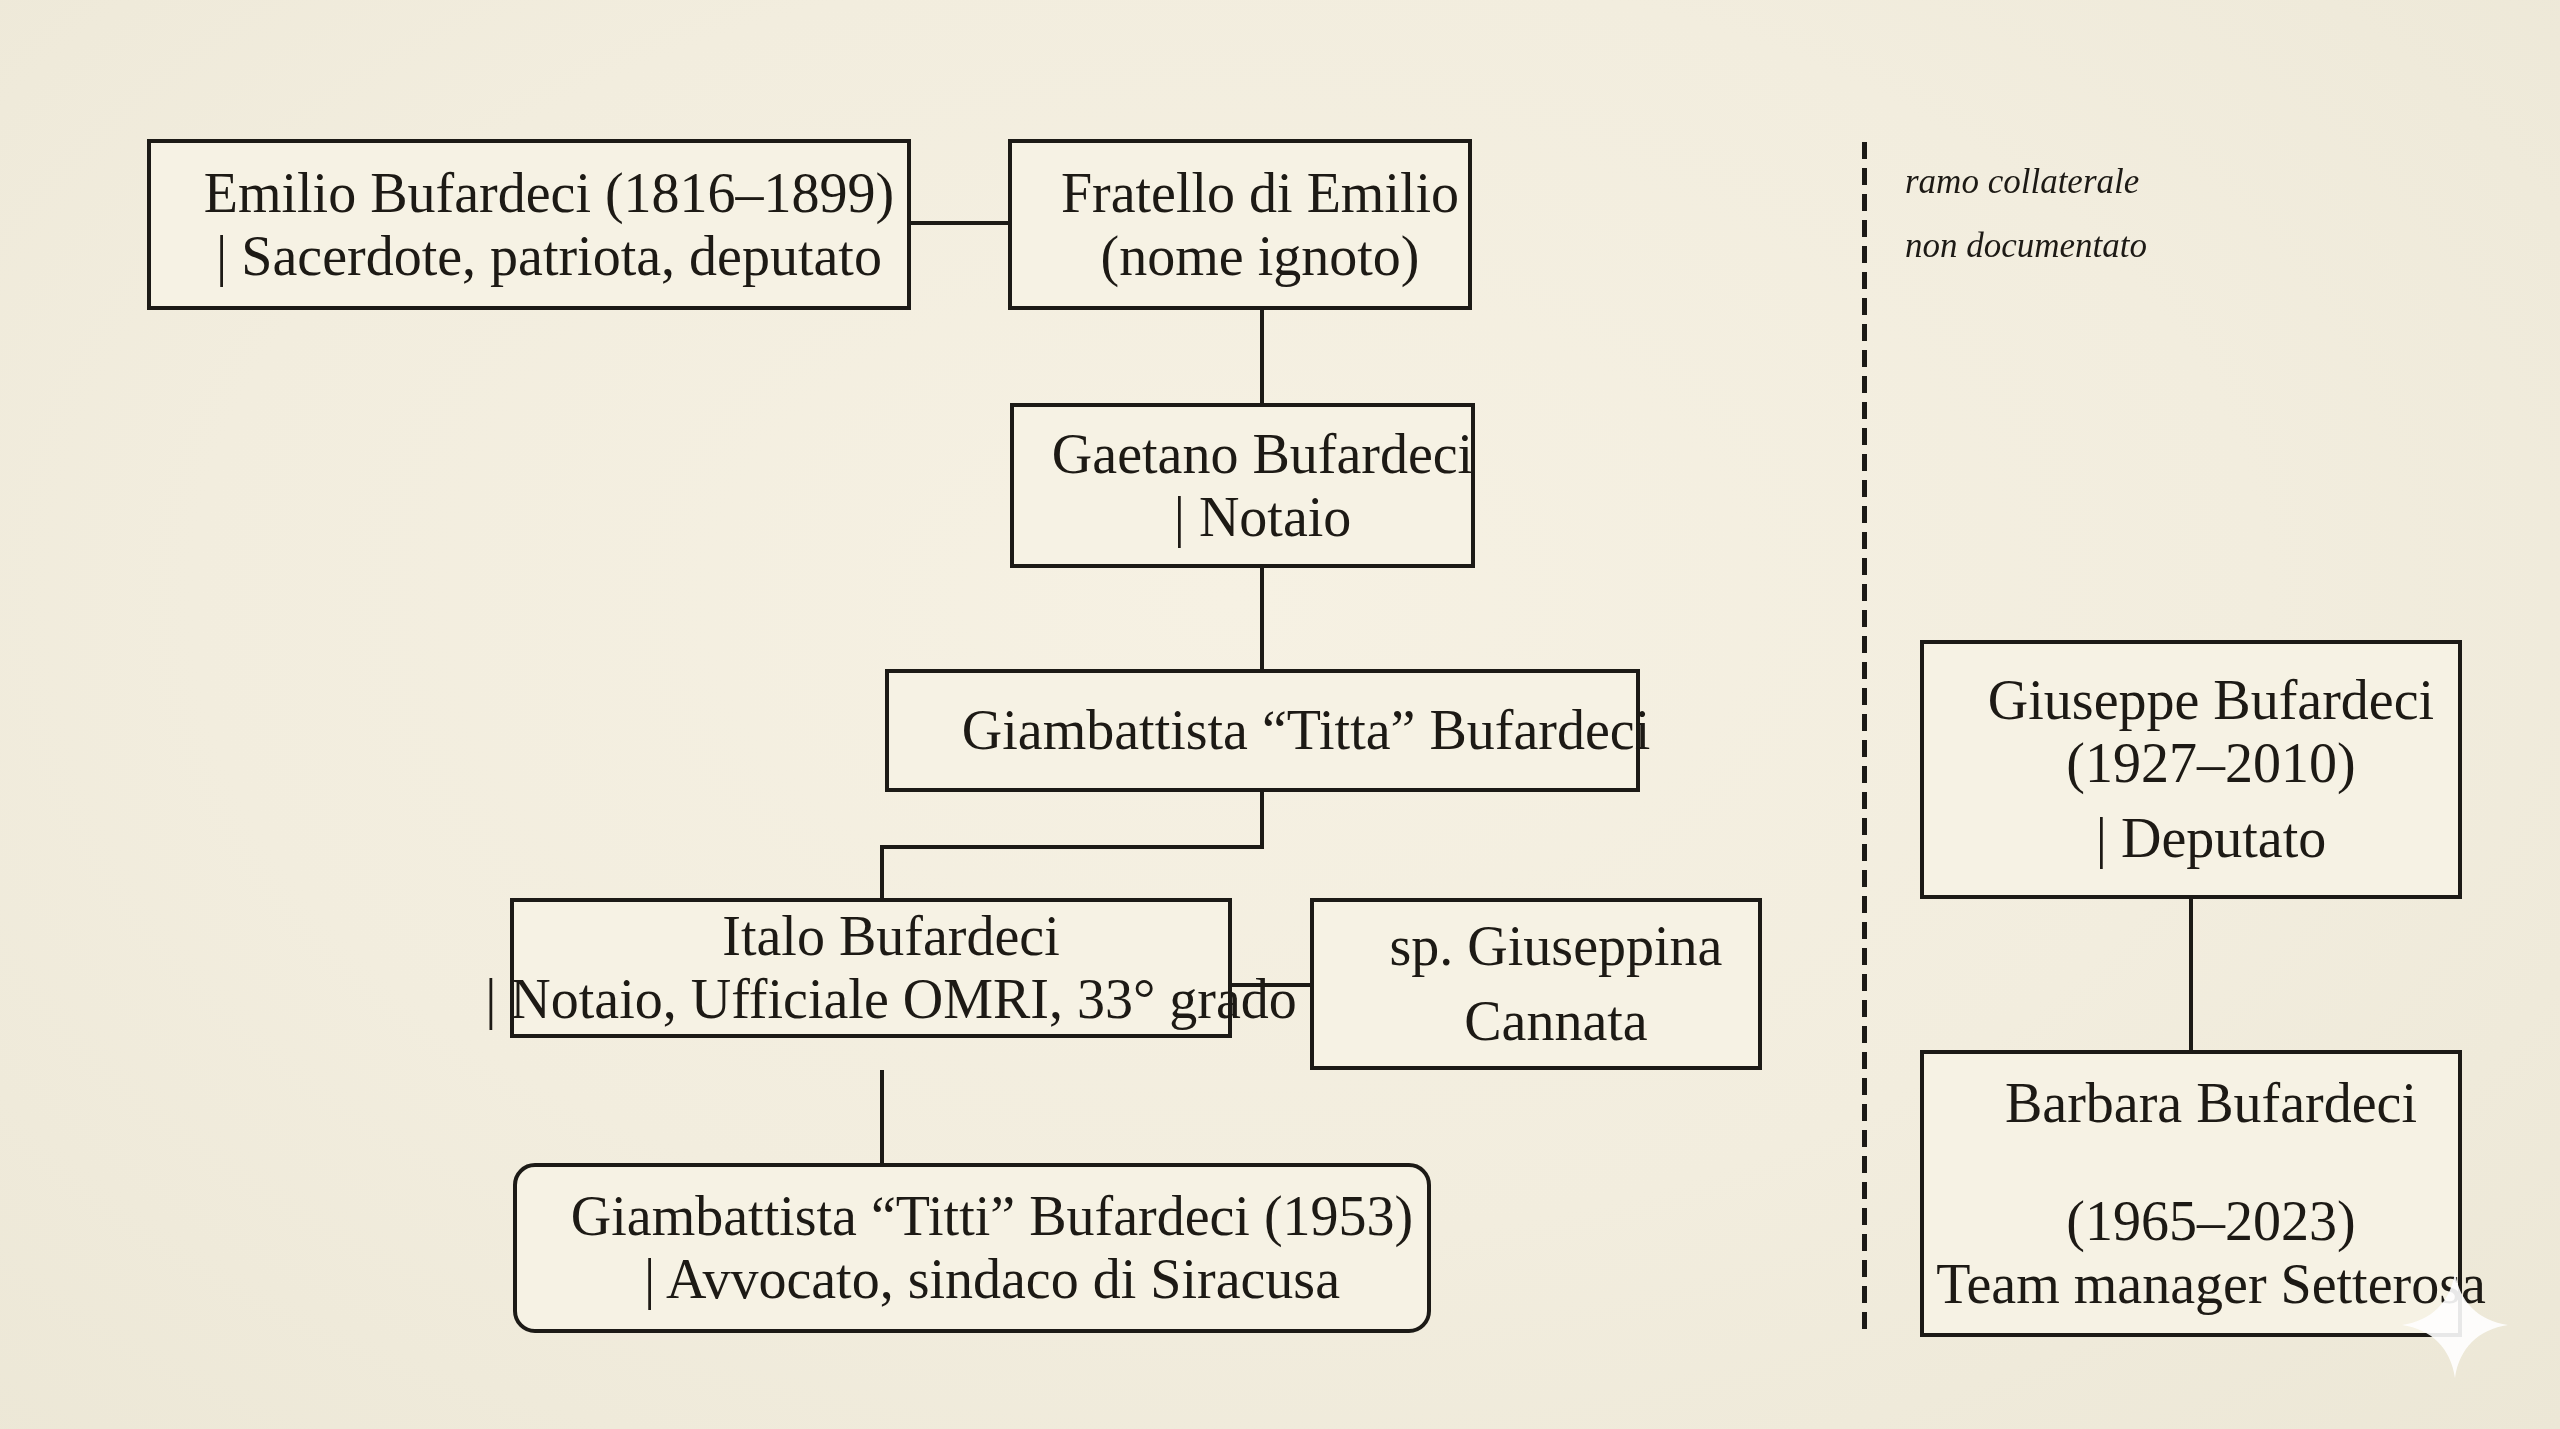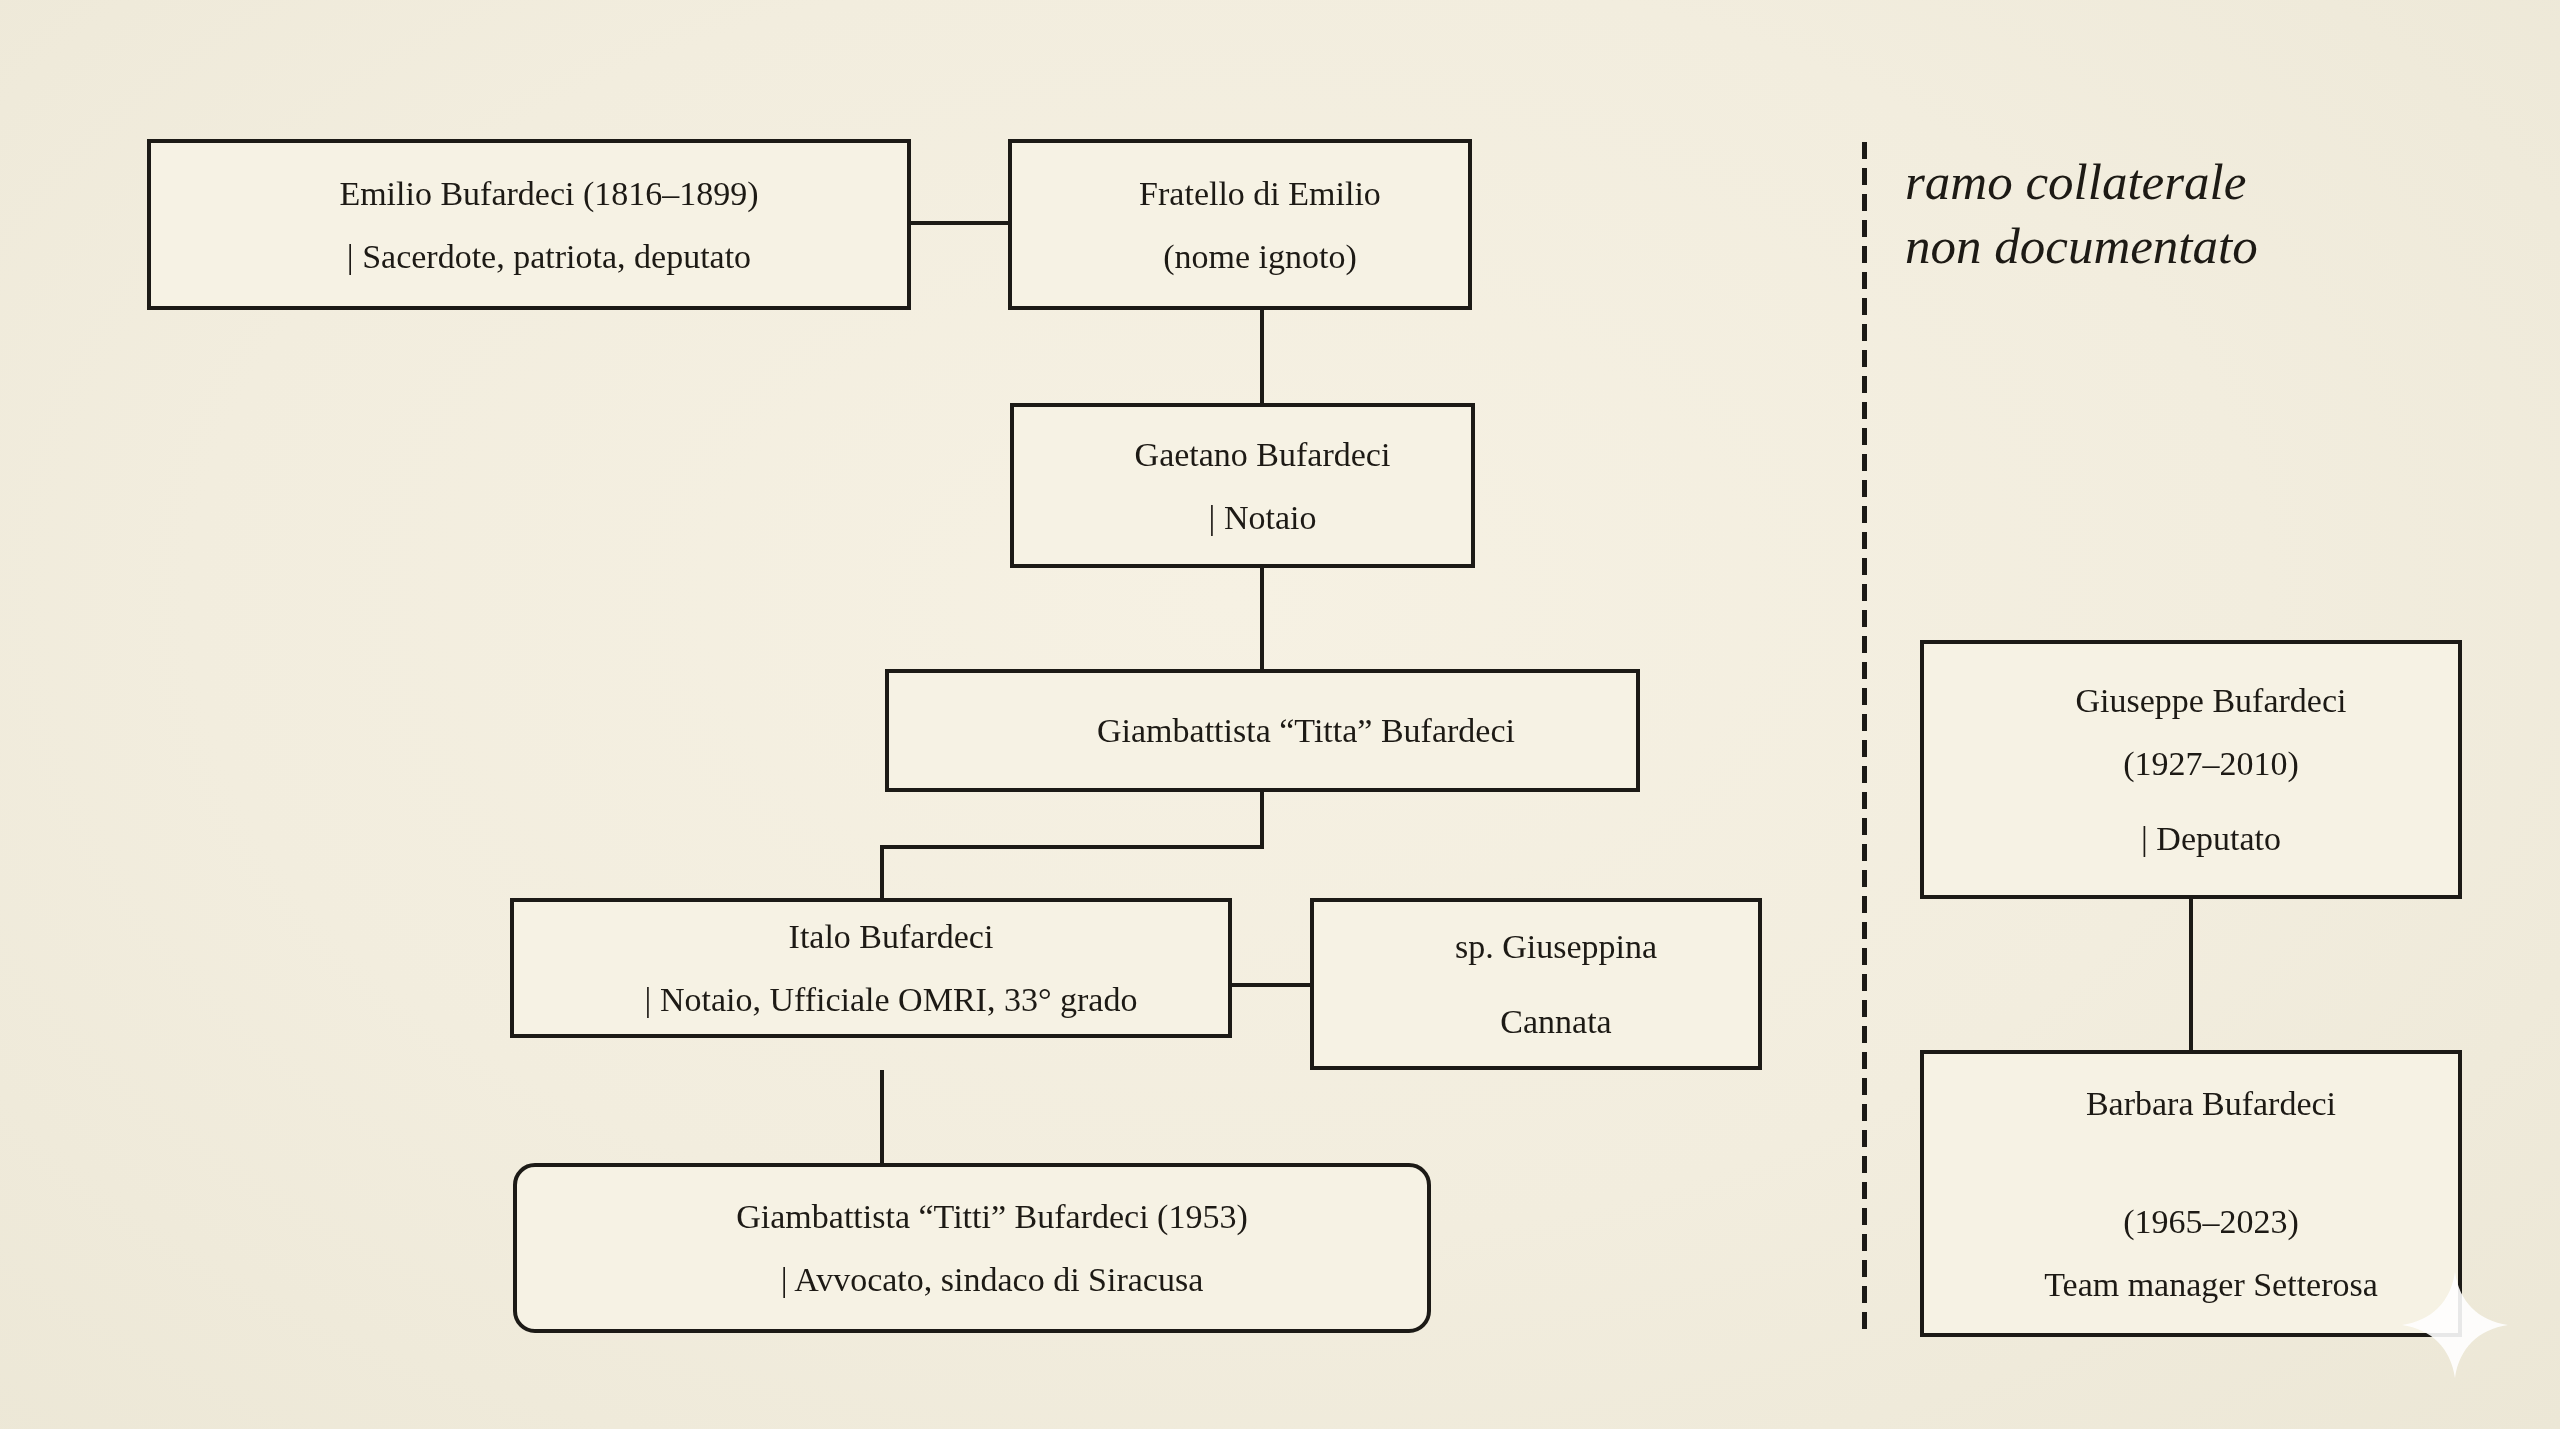--- a/index.html
+++ b/index.html
@@ -20,40 +20,40 @@
     box-sizing: border-box;
     border: 4px solid #1c1a16;
     background: #f6f2e4;
     display: flex;
     flex-direction: column;
     justify-content: center;
     align-items: center;
     text-align: center;
   }
   .node .line {
-    font-size: 34px;
+    font-size: 56px;
     line-height: 63px;
     white-space: nowrap;
     margin-left: 40px;
   }
   .node .line.gap-sm { margin-top: 12px; }
   .node .line.gap-lg { margin-top: 55px; }
   .edge {
     position: absolute;
     background: #1c1a16;
   }
   .divider {
     position: absolute;
     width: 5px;
     background: repeating-linear-gradient(to bottom, #1c1a16 0px, #1c1a16 17px, rgba(0,0,0,0) 17px, rgba(0,0,0,0) 26px);
   }
   .side-note {
     position: absolute;
     font-style: italic;
-    font-size: 51px;
+    font-size: 35px;
     line-height: 64px;
     white-space: nowrap;
   }
   .sparkle {
     position: absolute;
     z-index: 5;
     opacity: 0.9;
   }
 </style>
 </head>

